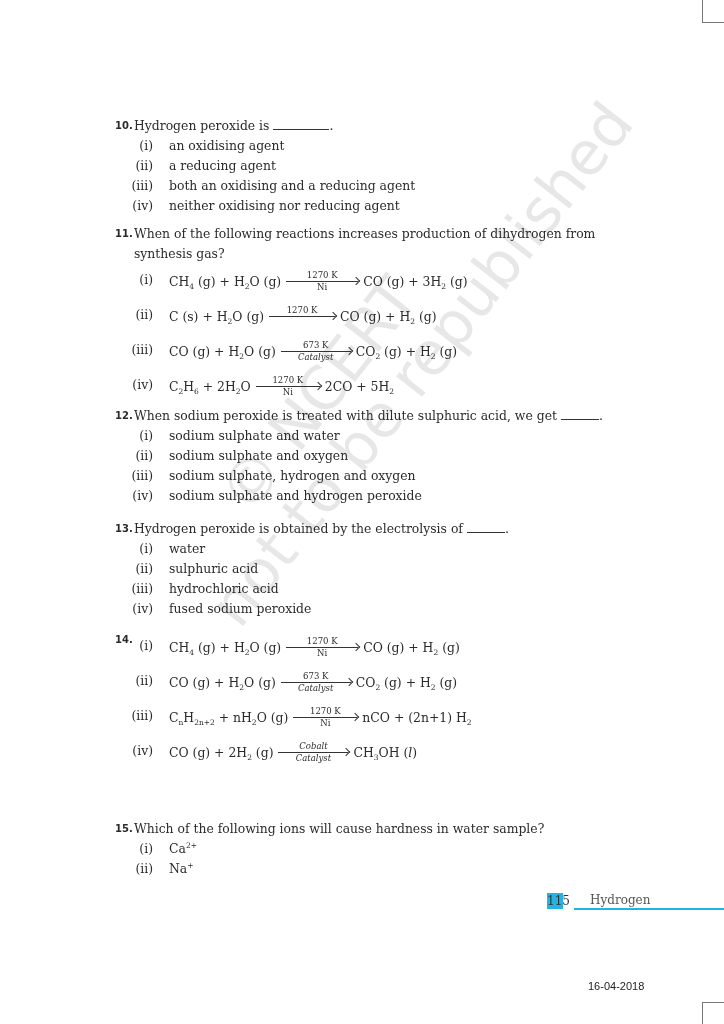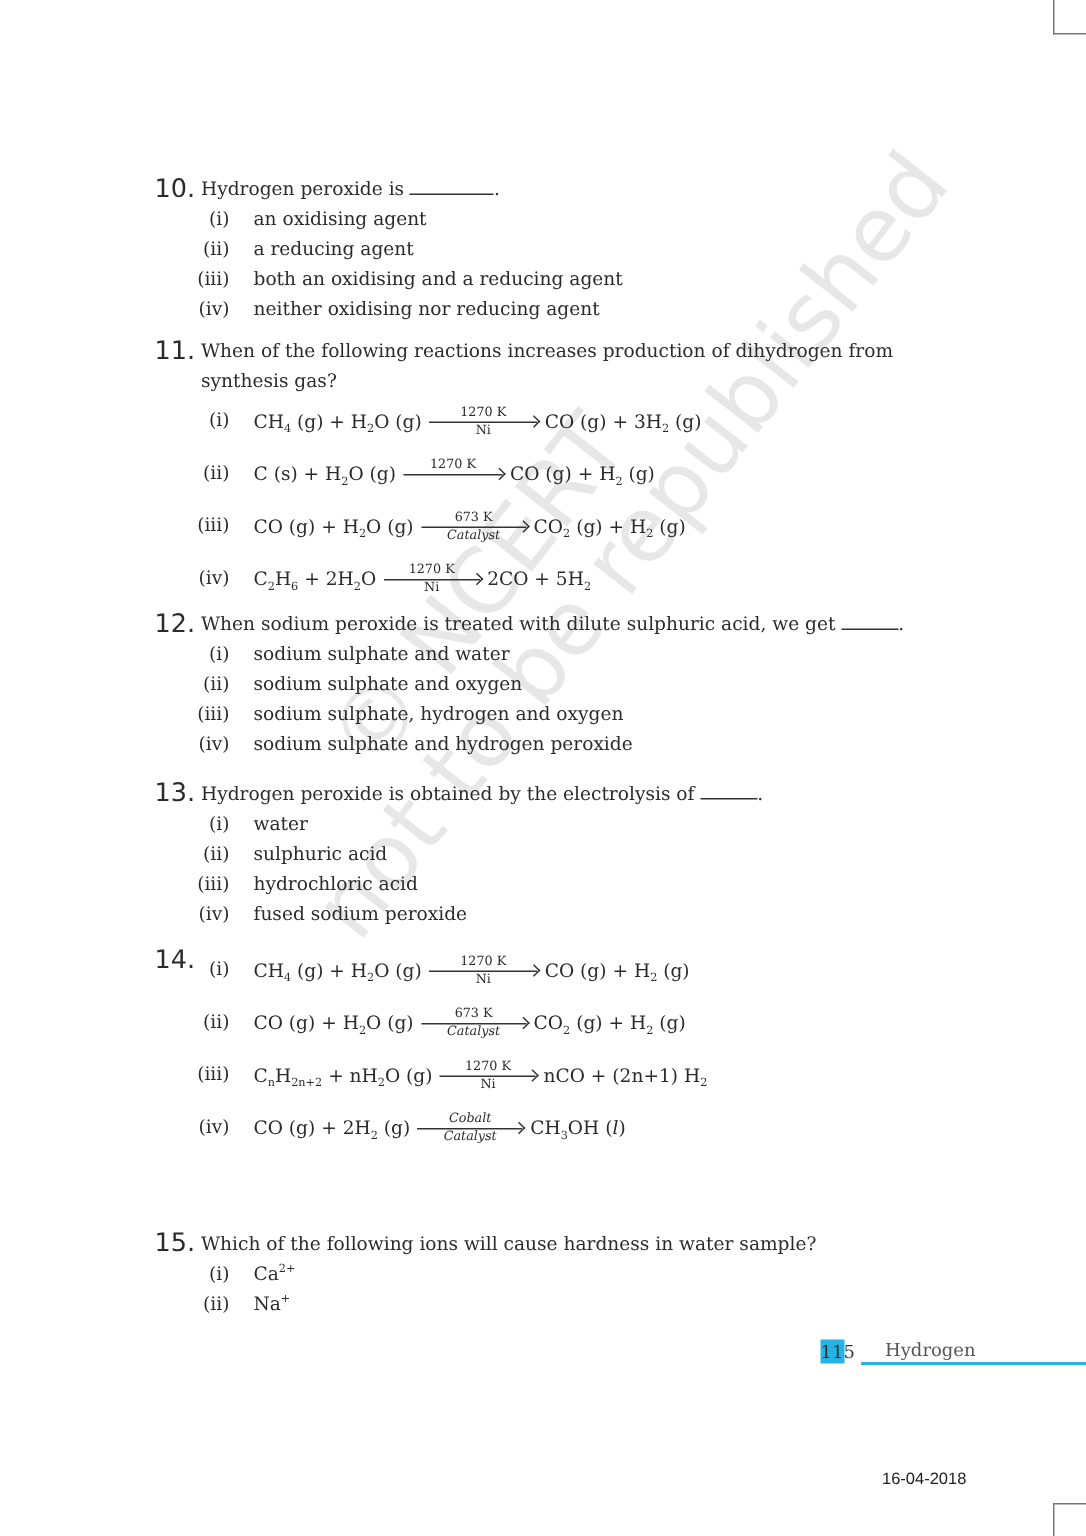--- a/index.html
+++ b/index.html
@@ -8,21 +8,21 @@
     background:#ffffff; color:#2b2b2b;
     font-family: "DejaVu Serif", "Liberation Serif", serif;
   }
   .page { position:absolute; left:0; top:0; width:724px; height:1024px; }
   .crop-tr { position:absolute; left:702px; top:0; width:22px; height:22px;
     border-left:1px solid #777; border-bottom:1px solid #777; }
   .crop-br { position:absolute; left:702px; top:1002px; width:22px; height:22px;
     border-left:1px solid #777; border-top:1px solid #777; }
 
   .q { position:absolute; left:103px; width:505px; font-size:12.4px; line-height:20px; }
-  .qnum { position:absolute; left:0; top:0; font-weight:normal; font-family:"DejaVu Sans","Liberation Sans",sans-serif; font-size:17px; }
+  .qnum { position:absolute; left:12px; top:0; font-weight:bold; font-family:"DejaVu Sans","Liberation Sans",sans-serif; font-size:10px; }
   .qtext { margin-left:31px; }
   .blank { display:inline-block; border-bottom:1px solid #333; height:13px; vertical-align:baseline; }
   .opt { position:relative; height:20px; }
   .opt .lab { position:absolute; right:calc(100% - 50px); text-align:right; width:40px; }
   .opt .txt { position:absolute; left:66px; white-space:nowrap; }
   .eq { position:relative; height:35px; }
   .eq .lab { position:absolute; right:calc(100% - 50px); text-align:right; width:40px; top:6px; }
   .eq .txt { position:absolute; left:66px; top:6px; white-space:nowrap; }
   sub { font-size:7.5px; vertical-align:-3px; line-height:0; }
   sup { font-size:7.5px; vertical-align:5px; line-height:0; }

